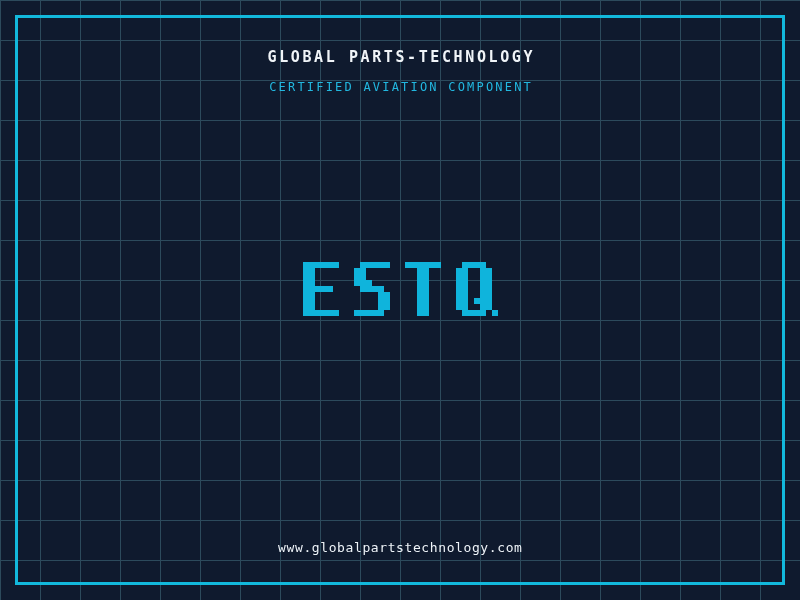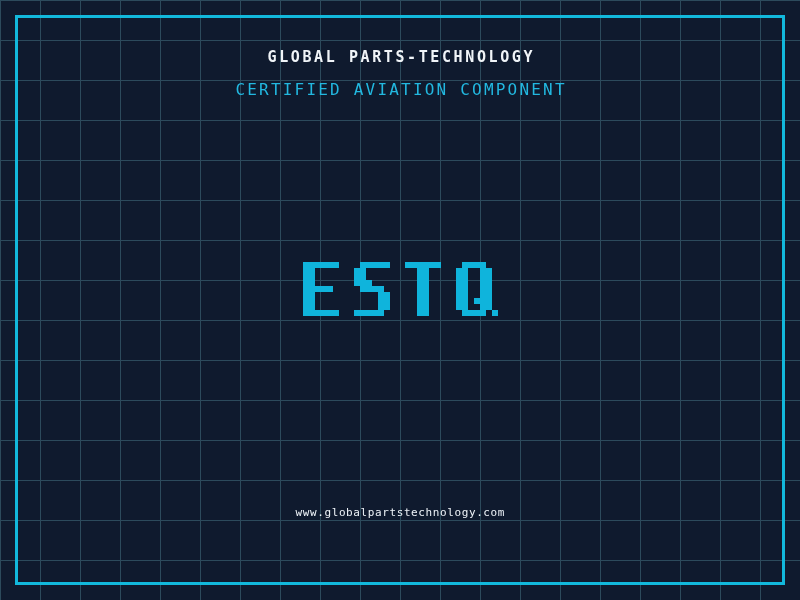--- a/index.html
+++ b/index.html
@@ -56,37 +56,37 @@
     color: #f0f4f8;
     font-size: 15px;
     font-weight: bold;
     letter-spacing: 2.6px;
     text-indent: 2.6px;
   }
 
   .subtitle {
     top: 80px;
     color: #22b8e0;
-    font-size: 16px;
+    font-size: 12px;
     letter-spacing: 2.2px;
     text-indent: 2.2px;
   }
 
   .pn-label {
     top: 219px;
     color: #b8c4d0;
     font-size: 14px;
     letter-spacing: 2.6px;
     text-indent: 2.6px;
   }
 
   .footer {
-    top: 506px;
+    top: 540px;
     color: #eef3f8;
-    font-size: 11px;
+    font-size: 13px;
     letter-spacing: 0.6px;
     text-indent: 0.6px;
   }
 
   
   .pn-value-wrap {
     position: absolute;
     left: 0;
     top: 262px;
     width: 100%;

